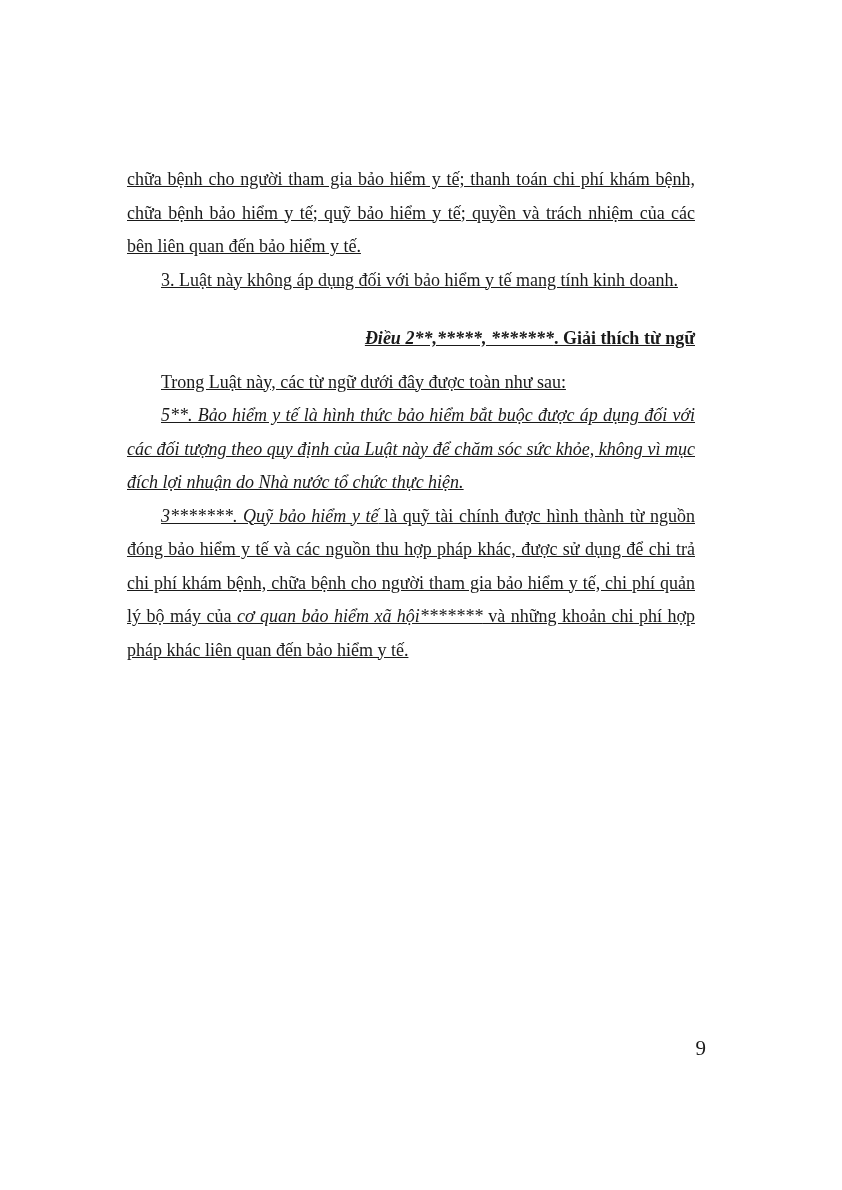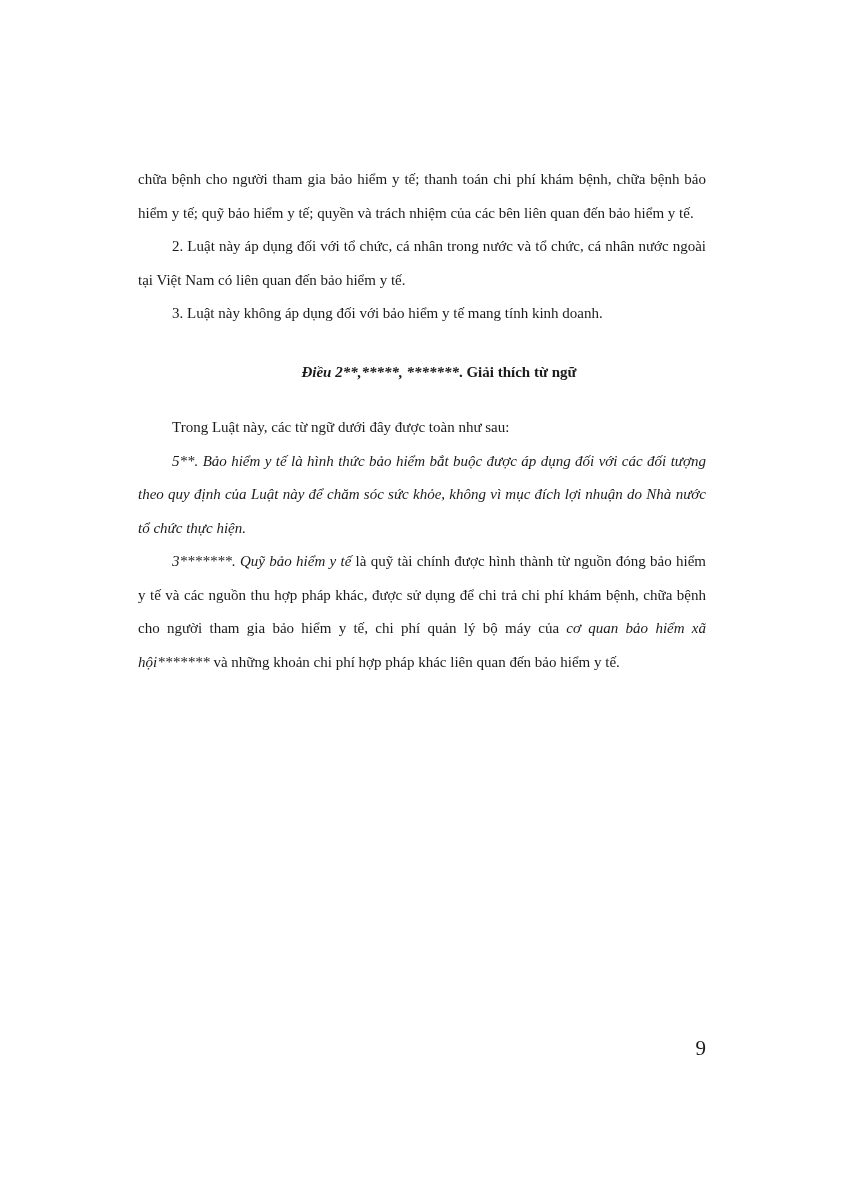--- a/index.html
+++ b/index.html
@@ -13,36 +13,37 @@
     height: 1190px;
     margin: 0 auto;
     background: #ffffff;
     overflow: hidden;
     font-family: "Liberation Serif", "DejaVu Serif", serif;
     color: #1a1a1a;
   }
   .text-block {
     position: absolute;
     top: 163px;
-    left: 138px;
+    left: 127px;
     width: 568px;
-    font-size: 15px;
+    font-size: 18px;
     line-height: 33.5px;
     text-align: justify;
+    text-decoration: underline;
   }
   .para {
     margin: 0;
   }
   .para.indent {
     text-indent: 34px;
   }
   .para.heading {
     margin-top: 25px;
-    margin-bottom: 22px;
-    text-align: center;
+    margin-bottom: 10px;
+    text-align: right;
   }
   .run.normal { font-style: normal; font-weight: normal; }
   .run.italic { font-style: italic; }
   .run.bold { font-weight: bold; }
   .run.bold-italic { font-weight: bold; font-style: italic; }
   .page-number {
     position: absolute;
     top: 1032px;
     left: 138px;
     width: 568px;
@@ -50,21 +51,20 @@
     font-size: 21px;
     line-height: 33.5px;
   }
 </style>
 </head>
 <body>
 
 <div class="page">
   <div class="text-block">
       <div class="para paragraph"><span class="run normal">chữa bệnh cho người tham gia bảo hiểm y tế; thanh toán chi phí khám bệnh, chữa bệnh bảo hiểm y tế; quỹ bảo hiểm y tế; quyền và trách nhiệm của các bên liên quan đến bảo hiểm y tế.</span></div>
-      <div class="para paragraph indent"><span class="run normal">2. Luật này áp dụng đối với tổ chức, cá nhân trong nước và tổ chức, cá nhân nước ngoài tại Việt Nam có liên quan đến bảo hiểm y tế.</span></div>
       <div class="para paragraph indent"><span class="run normal">3. Luật này không áp dụng đối với bảo hiểm y tế mang tính kinh doanh.</span></div>
       <div class="para heading indent"><span class="run bold-italic">Điều 2**,*****, *******</span><span class="run bold">. Giải thích từ ngữ</span></div>
       <div class="para paragraph indent"><span class="run normal">Trong Luật này, các từ ngữ dưới đây được toàn như sau:</span></div>
       <div class="para paragraph indent"><span class="run italic">5**. Bảo hiểm y tế là hình thức bảo hiểm bắt buộc được áp dụng đối với các đối tượng theo quy định của Luật này để chăm sóc sức khỏe, không vì mục đích lợi nhuận do Nhà nước tổ chức thực hiện.</span></div>
       <div class="para paragraph indent"><span class="run italic">3*******. Quỹ bảo hiểm y tế</span><span class="run normal"> là quỹ tài chính được hình thành từ nguồn đóng bảo hiểm y tế và các nguồn thu hợp pháp khác, được sử dụng để chi trả chi phí khám bệnh, chữa bệnh cho người tham gia bảo hiểm y tế, chi phí quản lý bộ máy của </span><span class="run italic">cơ quan bảo hiểm xã hội*******</span><span class="run normal"> và những khoản chi phí hợp pháp khác liên quan đến bảo hiểm y tế.</span></div>
     </div>
   <div class="page-number">9</div>
 </div>
 
 </body></html>

